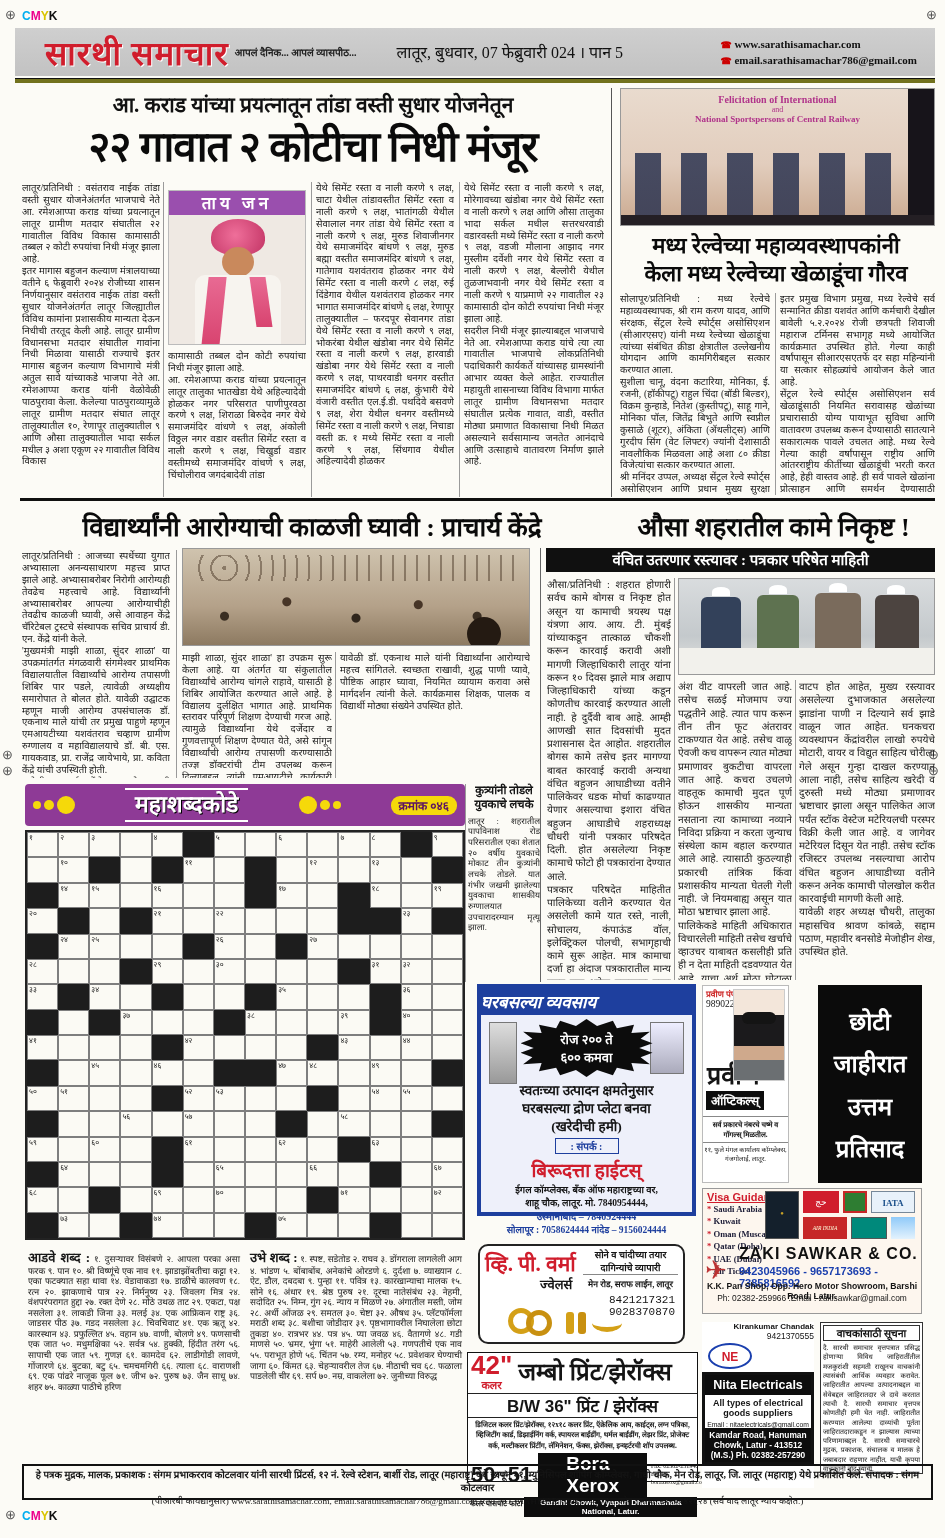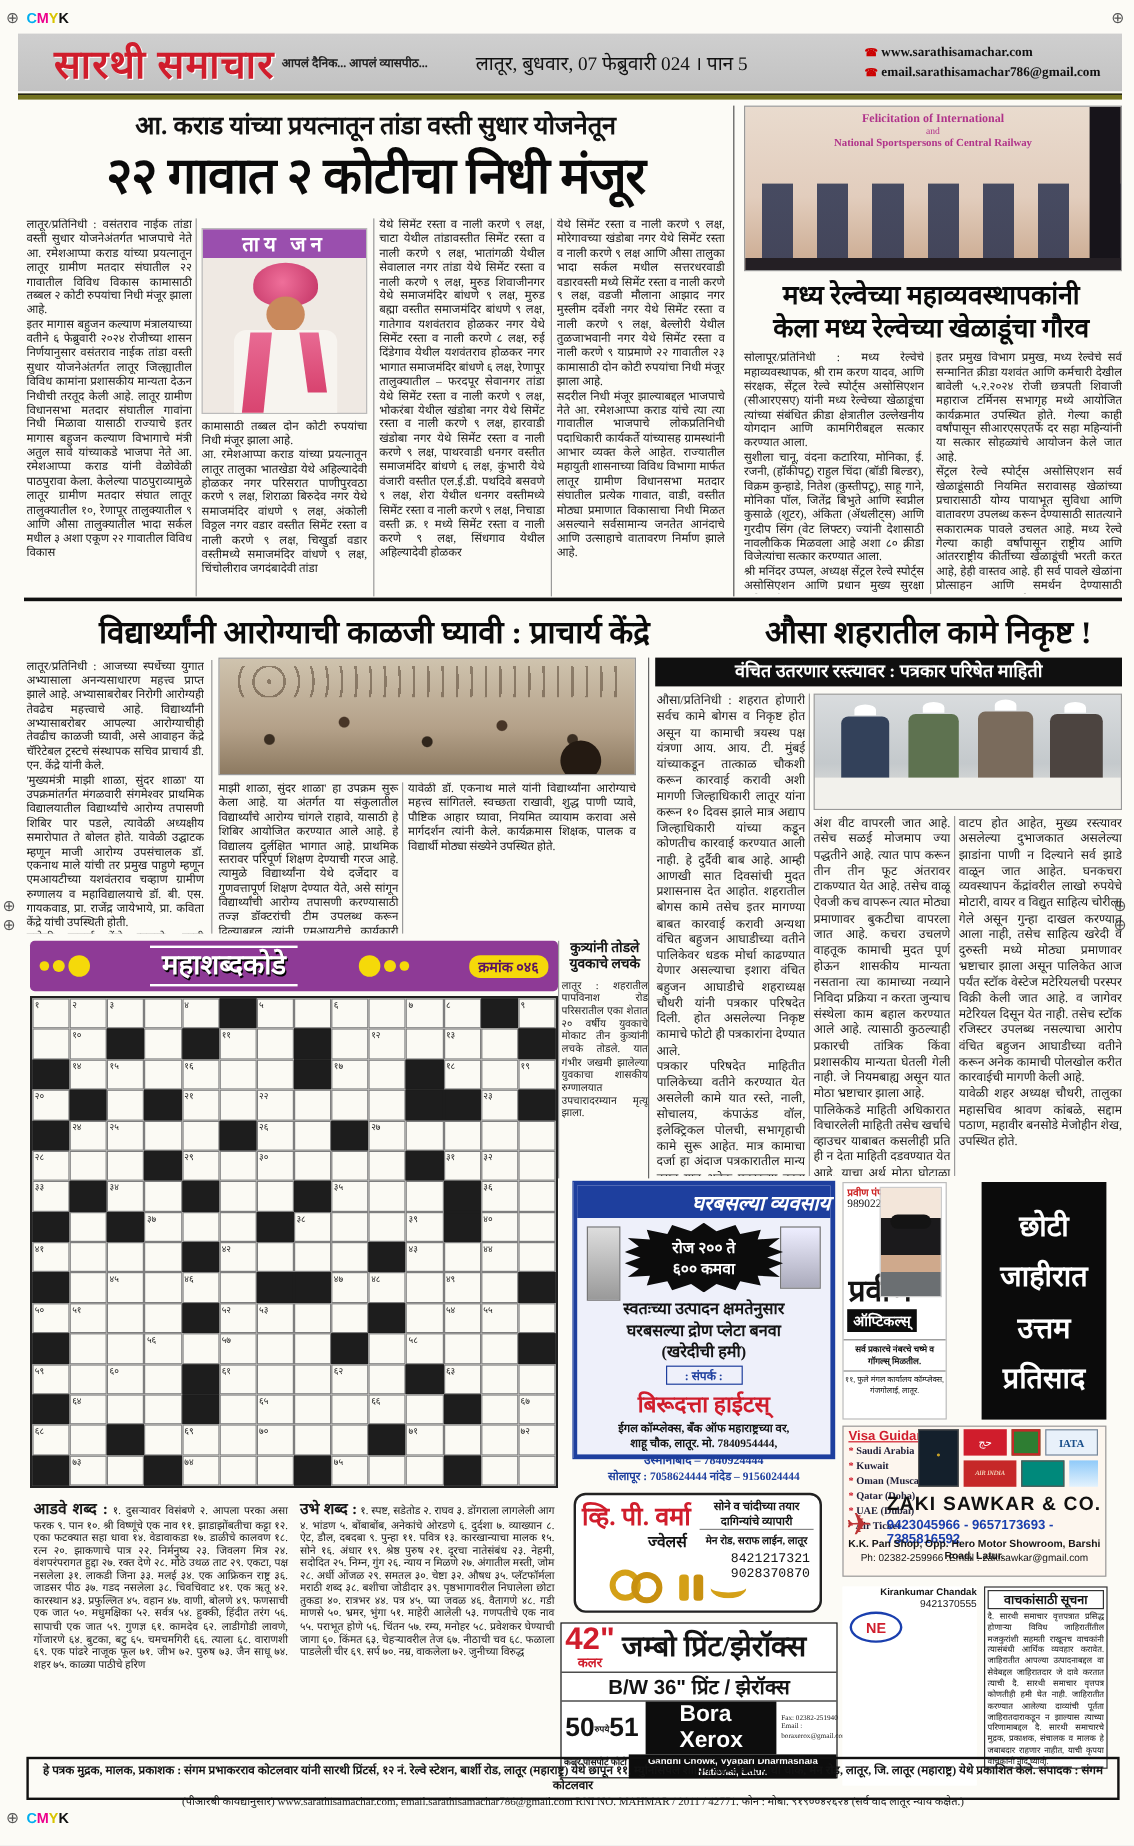--- a/index.html
+++ b/index.html
@@ -30,21 +30,21 @@
 .dot{background:#f5d90a;border-radius:50%}
 .cw-number{background:#f5d90a;color:#5a1263;font-weight:bold;font-size:12px;border-radius:9px;padding:1px 8px;white-space:nowrap}
 .cw-grid{position:absolute;left:25px;top:830px;width:440px;height:410px;display:grid;grid-template-columns:repeat(14,1fr);grid-template-rows:repeat(16,1fr);border:2px solid #222;background:#fdfcf8}
 .cw-cell{border:1px solid #7e7e7e;position:relative;background:#fbfaf4}
 .cw-cell.black{background:#1d1d1d;border-color:#1d1d1d}
 .cw-num{position:absolute;top:-1px;left:1px;font-size:7.5px;color:#222}
 .clues{font-size:8.8px;line-height:1.2;text-align:justify;color:#191919}
 .clues b{font-size:13px}
 .adbox{position:absolute;background:#fff}
 .ghar{border:3px solid #1e3f9e;outline:1px solid #1e3f9e;background:#eef0fa}
-.ghar-head{background:#1e3f9e;color:#fff;font-size:17px;font-weight:bold;text-align:right;font-style:italic;padding:2px 0}
+.ghar-head{background:#1e3f9e;color:#fff;font-size:17px;font-weight:bold;text-align:left;font-style:italic;padding:2px 0}
 .star{position:relative;margin:4px auto 2px auto;width:132px;height:58px;background:#0c0c0c;clip-path:polygon(50% 0,58% 12%,70% 3%,73% 16%,86% 10%,84% 24%,98% 22%,91% 34%,100% 42%,90% 50%,100% 58%,91% 66%,98% 78%,84% 76%,86% 90%,73% 84%,70% 97%,58% 88%,50% 100%,42% 88%,30% 97%,27% 84%,14% 90%,16% 76%,2% 78%,9% 66%,0 58%,10% 50%,0 42%,9% 34%,2% 22%,16% 24%,14% 10%,27% 16%,30% 3%,42% 12%);color:#fff;font-weight:bold;font-size:13px;text-align:center;display:flex;flex-direction:column;justify-content:center}
 .blackad{background:#0b0b0b;color:#fff;text-align:center;display:flex;flex-direction:column;justify-content:space-around;padding:14px 2px}
 .blackad div{font-size:24px;font-weight:bold}
 .footerbox{position:absolute;left:22px;top:1464px;width:911px;height:36px;border:2px solid #111;text-align:center;padding-top:2px}
 .small-justify{font-size:6.9px;line-height:1.35;text-align:justify;color:#151515}
 </style>
 </head>
 <body>
 
 <div class="page">
@@ -652,40 +652,47 @@
 
   <div class="adbox" style="left:467px;top:1352px;width:231px;height:130px;border:1.5px solid #111">
     <div style="display:flex;align-items:flex-start;padding:1px 3px">
       <div style="text-align:center">
         <div style="font-size:26px;font-weight:bold;color:#d01d2c;line-height:.9;font-family:'Liberation Sans',sans-serif">42"</div>
         <div style="font-size:11px;font-weight:bold;color:#d01d2c">कलर</div>
       </div>
       <div style="font-size:24px;font-weight:bold;margin-left:6px">जम्बो प्रिंट/झेरॉक्स</div>
     </div>
     <div style="font-size:17px;font-weight:bold;text-align:center;border-top:1px solid #222;border-bottom:1px solid #222;font-family:'Liberation Sans',sans-serif">B/W 36" प्रिंट / झेरॉक्स</div>
+    <div style="font-size:7.2px;font-weight:bold;text-align:center;padding:2px 4px;line-height:1.4">डिजिटल कलर प्रिंट/झेरॉक्स, १२x१८ कलर प्रिंट, ऍक्रेलिक आय, काईट्स, लग्न पत्रिका, व्हिजिटींग कार्ड, डिझाईनिंग वर्क, स्पायरल बाईंडींग, थर्मल बाईंडींग, लेझर प्रिंट, प्रोजेक्ट वर्क, मल्टीकलर प्रिंटींग, लॅमिनेशन, फॅक्स, झेरॉक्स, इन्व्हर्टरची शॉप उपलब्ध.</div>
     <div style="display:flex;align-items:center;padding:0 3px">
       <span style="font-size:22px;font-weight:bold;font-family:'Liberation Sans',sans-serif">50</span>
       <span style="font-size:7px;font-weight:bold">रुपये</span>
       <span style="font-size:22px;font-weight:bold;font-family:'Liberation Sans',sans-serif">51</span>
       <span style="background:#0d0d0d;color:#fff;font-size:19px;font-weight:bold;padding:0 28px;margin-left:6px;font-family:'Liberation Sans',sans-serif">Bora Xerox</span>
       <span style="font-size:6px;margin-left:4px;line-height:1.3">
         <span>Fax: 02382-251940</span><br>
         <span>Email : boraxerox@gmail.com</span>
       </span>
     </div>
     <div style="display:flex">
       <span style="font-size:7.5px;font-weight:bold;padding:1px 2px">कलर पासपोर्ट फोटो</span>
       <span style="background:#0d0d0d;color:#fff;font-size:8px;font-weight:bold;padding:1px 4px;flex:1;text-align:center;font-family:'Liberation Sans',sans-serif">Gandhi Chowk, Vyapari Dharmashala National, Latur.</span>
     </div>
   </div>
 
   <div class="adbox" style="left:702px;top:1322px;width:112px;height:166px;background:#fff">
     <div style="text-align:right;font-size:8px;font-weight:bold;font-family:'Liberation Sans',sans-serif">Kirankumar Chandak</div>
     <div style="text-align:right;font-size:8.5px;font-family:'Liberation Sans',sans-serif">9421370555</div>
     <div style="width:44px;height:26px;border:2px solid #1a3fae;border-radius:50%;margin:2px 0 3px 6px;text-align:center;line-height:24px;color:#d01d2c;font-weight:bold;font-size:12px;font-family:'Liberation Sans',sans-serif">NE</div>
+    <div style="border:3px solid #111">
+      <div style="background:#0d0d0d;color:#fff;font-size:12.5px;font-weight:bold;text-align:center;padding:3px 0;font-family:'Liberation Sans',sans-serif">Nita Electricals</div>
+      <div style="font-size:9px;font-weight:bold;text-align:center;padding:3px 2px;font-family:'Liberation Sans',sans-serif">All types of electrical goods suppliers</div>
+      <div style="font-size:6.8px;text-align:center;font-family:'Liberation Sans',sans-serif">Email : nitaelectricals@gmail.com</div>
+      <div style="background:#0d0d0d;color:#fff;font-size:8.4px;font-weight:bold;text-align:center;padding:2px;font-family:'Liberation Sans',sans-serif">Kamdar Road, Hanuman Chowk, Latur - 413512 (M.S.) Ph. 02382-257290</div>
+    </div>
   </div>
 
   <div class="adbox" style="left:820px;top:1322px;width:103px;height:152px;border:1px solid #333;padding:2px">
     <div style="font-size:10.5px;font-weight:bold;text-align:center;border:1px solid #333;margin-bottom:2px">वाचकांसाठी सूचना</div>
     <div class="small-justify">दै. सारथी समाचार वृत्तपत्रात प्रसिद्ध होणाऱ्या विविध जाहिरातींतील मजकुरांशी सहमती राखूनच वाचकांनी त्यासंबंधी आर्थिक व्यवहार करावेत. जाहिरातीत आपल्या उत्पादनाबद्दल वा सेवेबद्दल जाहिरातदार जे दावे करतात त्याची दै. सारथी समाचार वृत्तपत्र कोणतीही हमी घेत नाही. जाहिरातीत करण्यात आलेल्या दाव्यांची पूर्तता जाहिरातदाराकडून न झाल्यास त्याच्या परिणामाबद्दल दै. सारथी समाचारचे मुद्रक, प्रकाशक, संचालक व मालक हे जबाबदार राहणार नाहीत, याची कृपया वाचकांनी नोंद घ्यावी.</div>
   </div>
 
   <div class="footerbox">
     <div style="font-size:9.8px;font-weight:bold">हे पत्रक मुद्रक, मालक, प्रकाशक : संगम प्रभाकरराव कोटलवार यांनी सारथी प्रिंटर्स, १२ नं. रेल्वे स्टेशन, बार्शी रोड, लातूर (महाराष्ट्र) येथे छापून ११, म्युनिसिपल शॉपिंग कॉम्प्लेक्स, गांधी चौक, मेन रोड, लातूर, जि. लातूर (महाराष्ट्र) येथे प्रकाशित केले. संपादक : संगम कोटलवार</div>
     <div style="font-size:9.2px">(पीआरबी कायद्यानुसार) www.sarathisamachar.com, email.sarathisamachar786@gmail.com RNI NO. MAHMAR / 2011 / 42771. फोन : मोबा. ९१९००४२६२४ (सर्व वाद लातूर न्याय कक्षेत.)</div>

